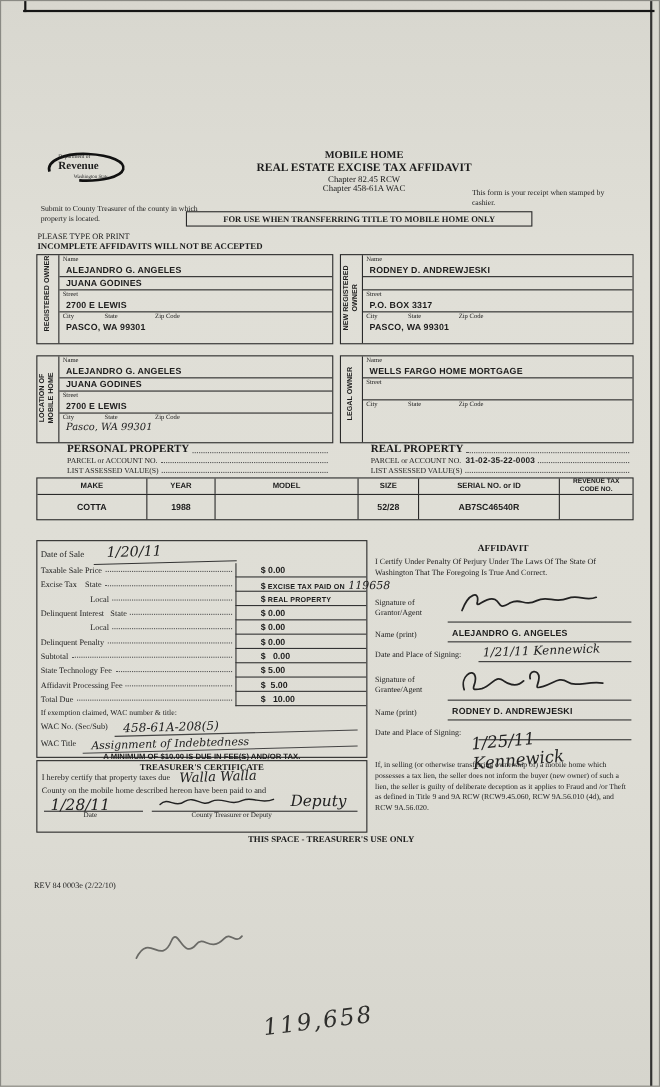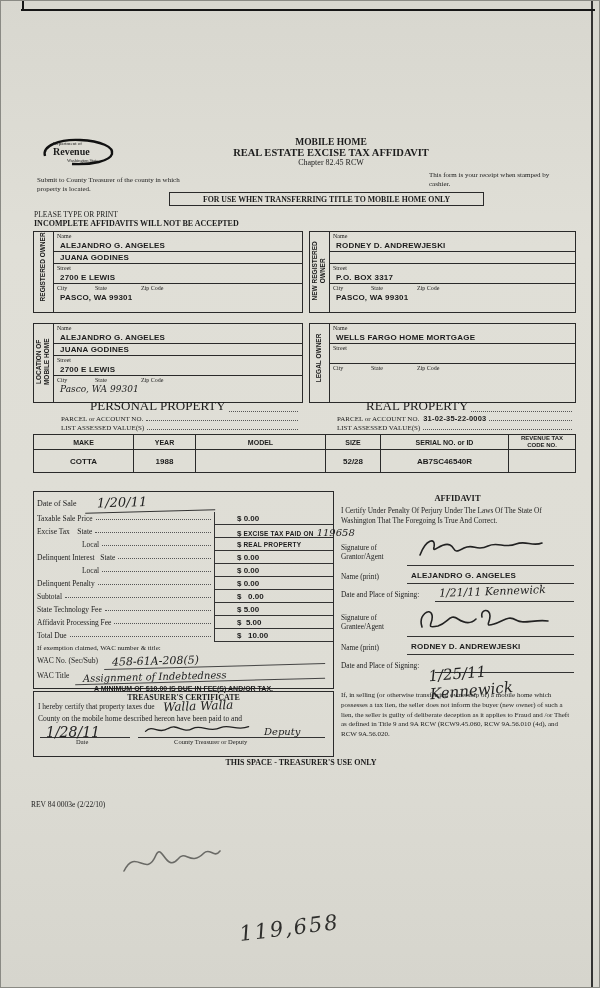--- a/index.html
+++ b/index.html
@@ -33,21 +33,21 @@
             font-size:6.5px; line-height:1.2; text-align:center; transform:rotate(-90deg); }
   .pcontent { position:absolute; left:20px; top:0; right:0; bottom:0; }
   .flabel { font-size:6px; height:8px; line-height:8px; padding-left:3px; }
   .pname { height:12px; line-height:11px; border-bottom:1px solid #2a2a2a; padding-left:6px; font-size:8px; }
   .csz { display:flex; font-size:6px; height:8px; line-height:8px; padding-left:3px; }
   .csz span:nth-child(1){ width:38px; } .csz span:nth-child(2){ width:46px; }
   .pcity { height:12px; line-height:11px; padding-left:6px; font-size:8px; }
 
   
   .propline { display:flex; height:9px; font-size:7px; align-items:flex-end; }
-  .proptitle { font-weight:normal; font-size:13px;margin-left:29px; }
+  .proptitle { font-weight:bold; font-size:10px; }
   .leader { flex:1; border-bottom:1px dotted #555; margin:0 3px 2px 3px; height:6px; }
 
   
   .trow { display:flex; }
   .thead { height:15px; border-bottom:1px solid #2a2a2a; }
   .tdata { height:22px; }
   .tc { border-right:1px solid #2a2a2a; display:flex; align-items:center; justify-content:center;
         text-align:center; font-size:7px; font-weight:bold; font-family:"Liberation Sans",sans-serif; }
   .tc:last-child { border-right:none; }
   .c0{width:100px}.c1{width:62px}.c2{width:130px}.c3{width:55px}.c4{width:128px}.c5{flex:1; font-size:6px; line-height:1.15; padding:0 4px;}
@@ -74,21 +74,21 @@
   .tc-title { text-align:center; font-weight:bold; font-size:8px; height:10px; padding-top:1px; }
   .tc-line1 { display:flex; font-size:7.5px; padding-left:4px; height:12px; }
   .tc-county { font-size:12px; margin-left:8px; margin-top:-3px; transform:rotate(-2deg); }
   .tc-line2 { font-size:7.5px; padding-left:4px; height:9px; }
   .tc-line3 { display:flex; font-size:7.5px; padding-left:4px; height:12px; }
   .tc-year { font-size:12px; margin-left:12px; margin-top:-2px; }
   .tc-sigrow { display:flex; height:15px; }
   .tc-datecol { width:90px; border-bottom:1px solid #333; margin-left:6px; }
   .tc-date { font-size:14px; padding-left:6px; }
   .tc-sigcol { flex:1; border-bottom:1px solid #333; margin:0 8px; display:flex; align-items:flex-end; }
-  .tc-deputy { font-size:10px; margin-left:6px; }
+  .tc-deputy { font-size:14px; margin-left:6px; }
   .tc-labels { display:flex; font-size:6.5px; }
   .tc-labels span:first-child { margin-left:42px; }
   .tc-labels span:last-child { flex:1; text-align:center; }
 
   
   .aff { position:absolute; left:340px; top:492px; width:233px; height:266px; }
   .aff-title { position:absolute; top:0; width:100%; text-align:center; font-weight:bold; font-size:8.5px; }
   .aff-cert { position:absolute; top:13px; font-size:7.3px; line-height:1.35; }
   .siglabel { position:absolute; width:62px; font-size:7.3px; line-height:1.25; }
   .npl { position:absolute; font-size:7.3px; }
@@ -117,23 +117,24 @@
     </svg>
     <div class="logo-l1">Department of</div>
     <div class="logo-l2">Revenue</div>
     <div class="logo-l3">Washington State</div>
   </div>
 
   <div class="abs" style="left:180px;top:136px;width:300px;text-align:center">
     <div class="t1">MOBILE HOME</div>
     <div class="t2">REAL ESTATE EXCISE TAX AFFIDAVIT</div>
     <div class="t3">Chapter 82.45 RCW</div>
-  </div>
-
-  <div class="abs note" style="left:36px;top:175px;width:158px">Submit to County Treasurer of the county in which property is located.</div>
+    <div class="t3">Chapter 458-61A WAC</div>
+  </div>
+
+  <div class="abs note" style="left:36px;top:185px;width:158px">Submit to County Treasurer of the county in which property is located.</div>
   <div class="abs note" style="left:428px;top:170px;width:142px">This form is your receipt when stamped by cashier.</div>
 
   <div class="abs usebox" style="left:168px;top:191px;width:315px;height:14px">FOR USE WHEN TRANSFERRING TITLE TO MOBILE HOME ONLY</div>
 
   <div class="abs" style="left:33px;top:209px;font-size:7.5px">PLEASE TYPE OR PRINT</div>
   <div class="abs" style="left:33px;top:218px;font-size:8px;font-weight:bold">INCOMPLETE AFFIDAVITS WILL NOT BE ACCEPTED</div>
 
   <div class="box" style="left:32px;top:230px;width:270px;height:82px">
     <div class="vstrip"></div>
     <div class="pcontent">

